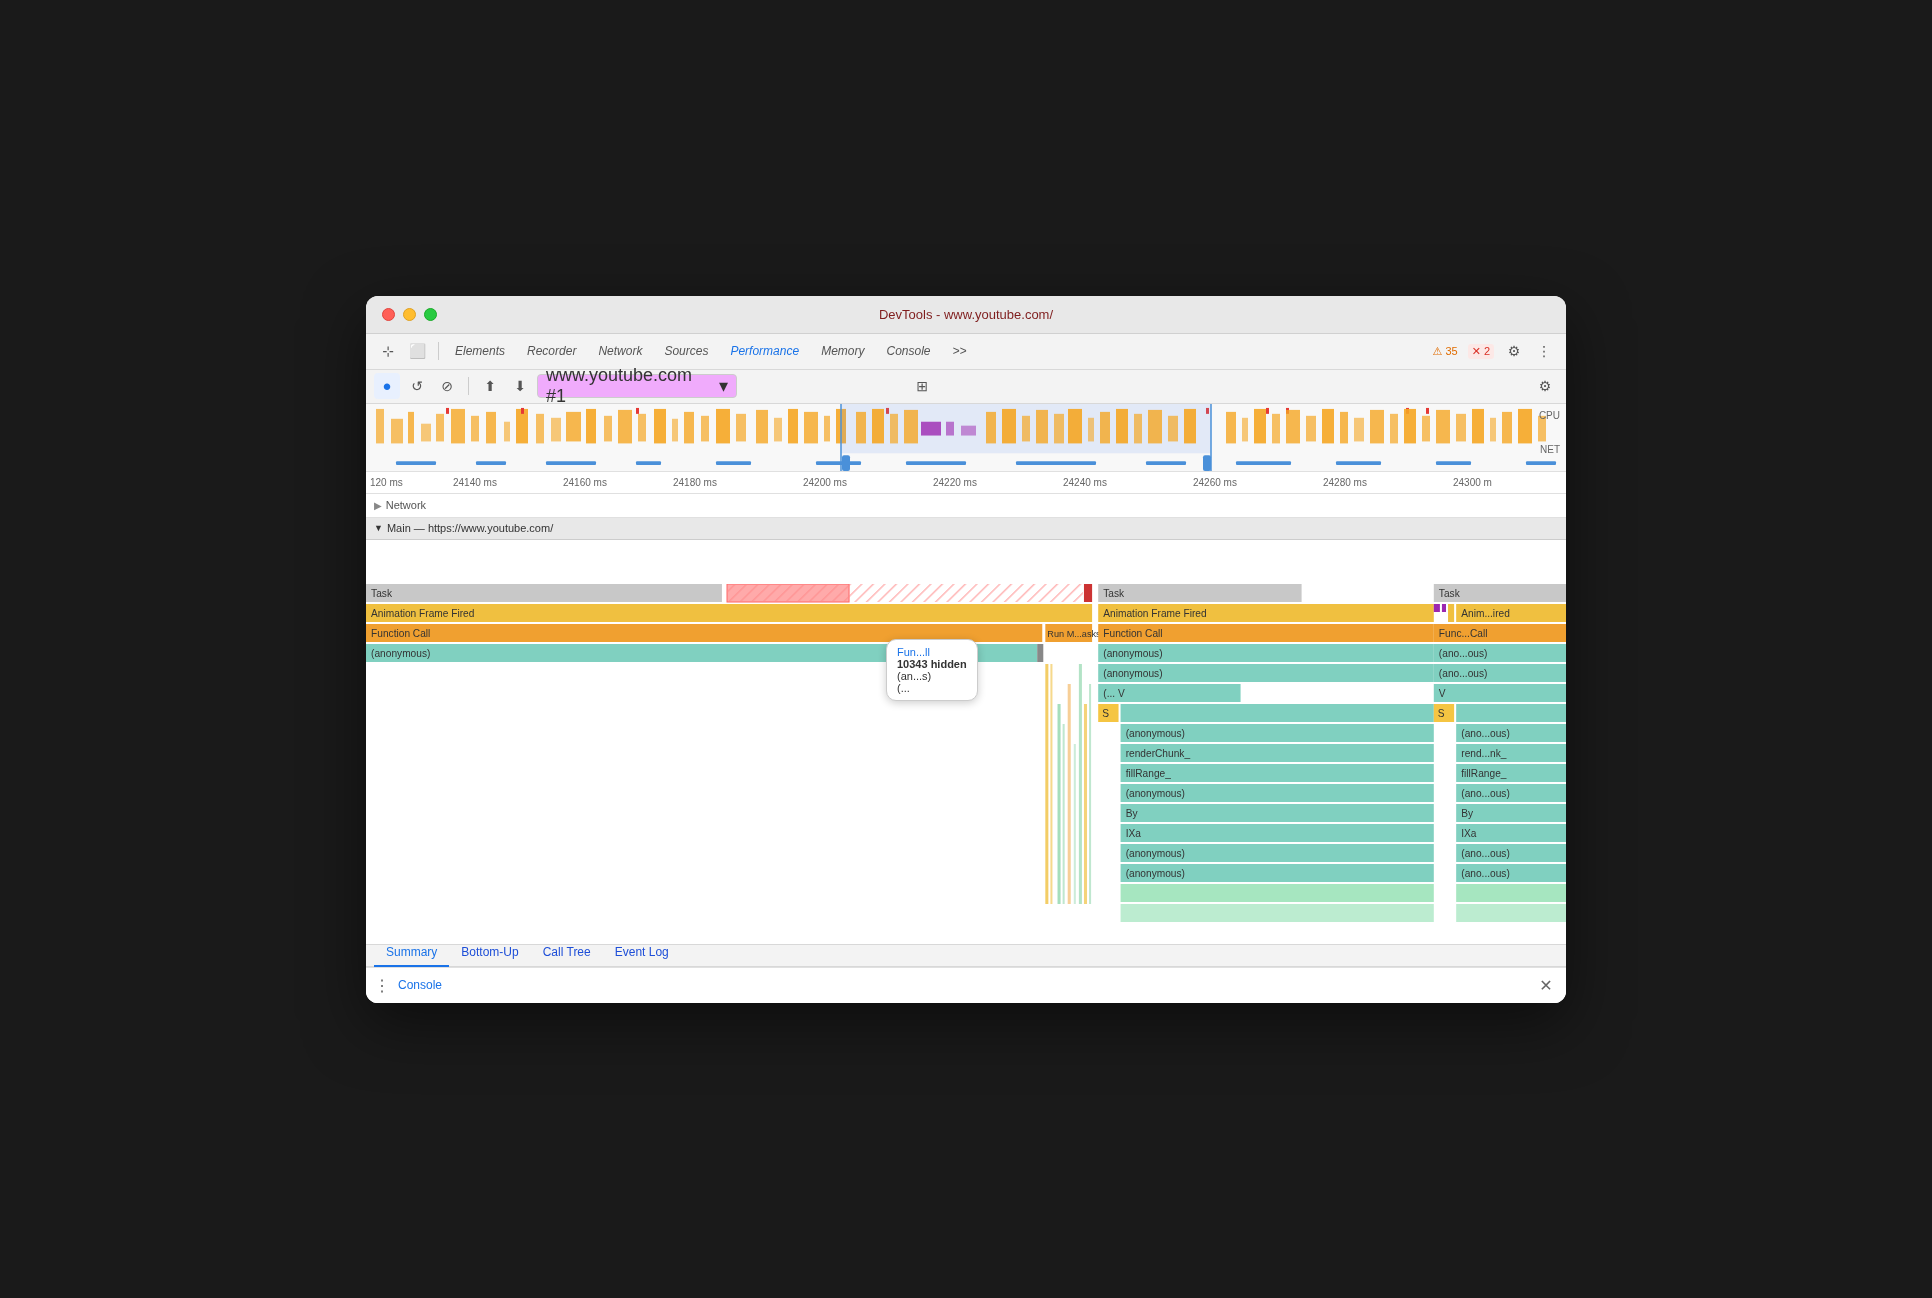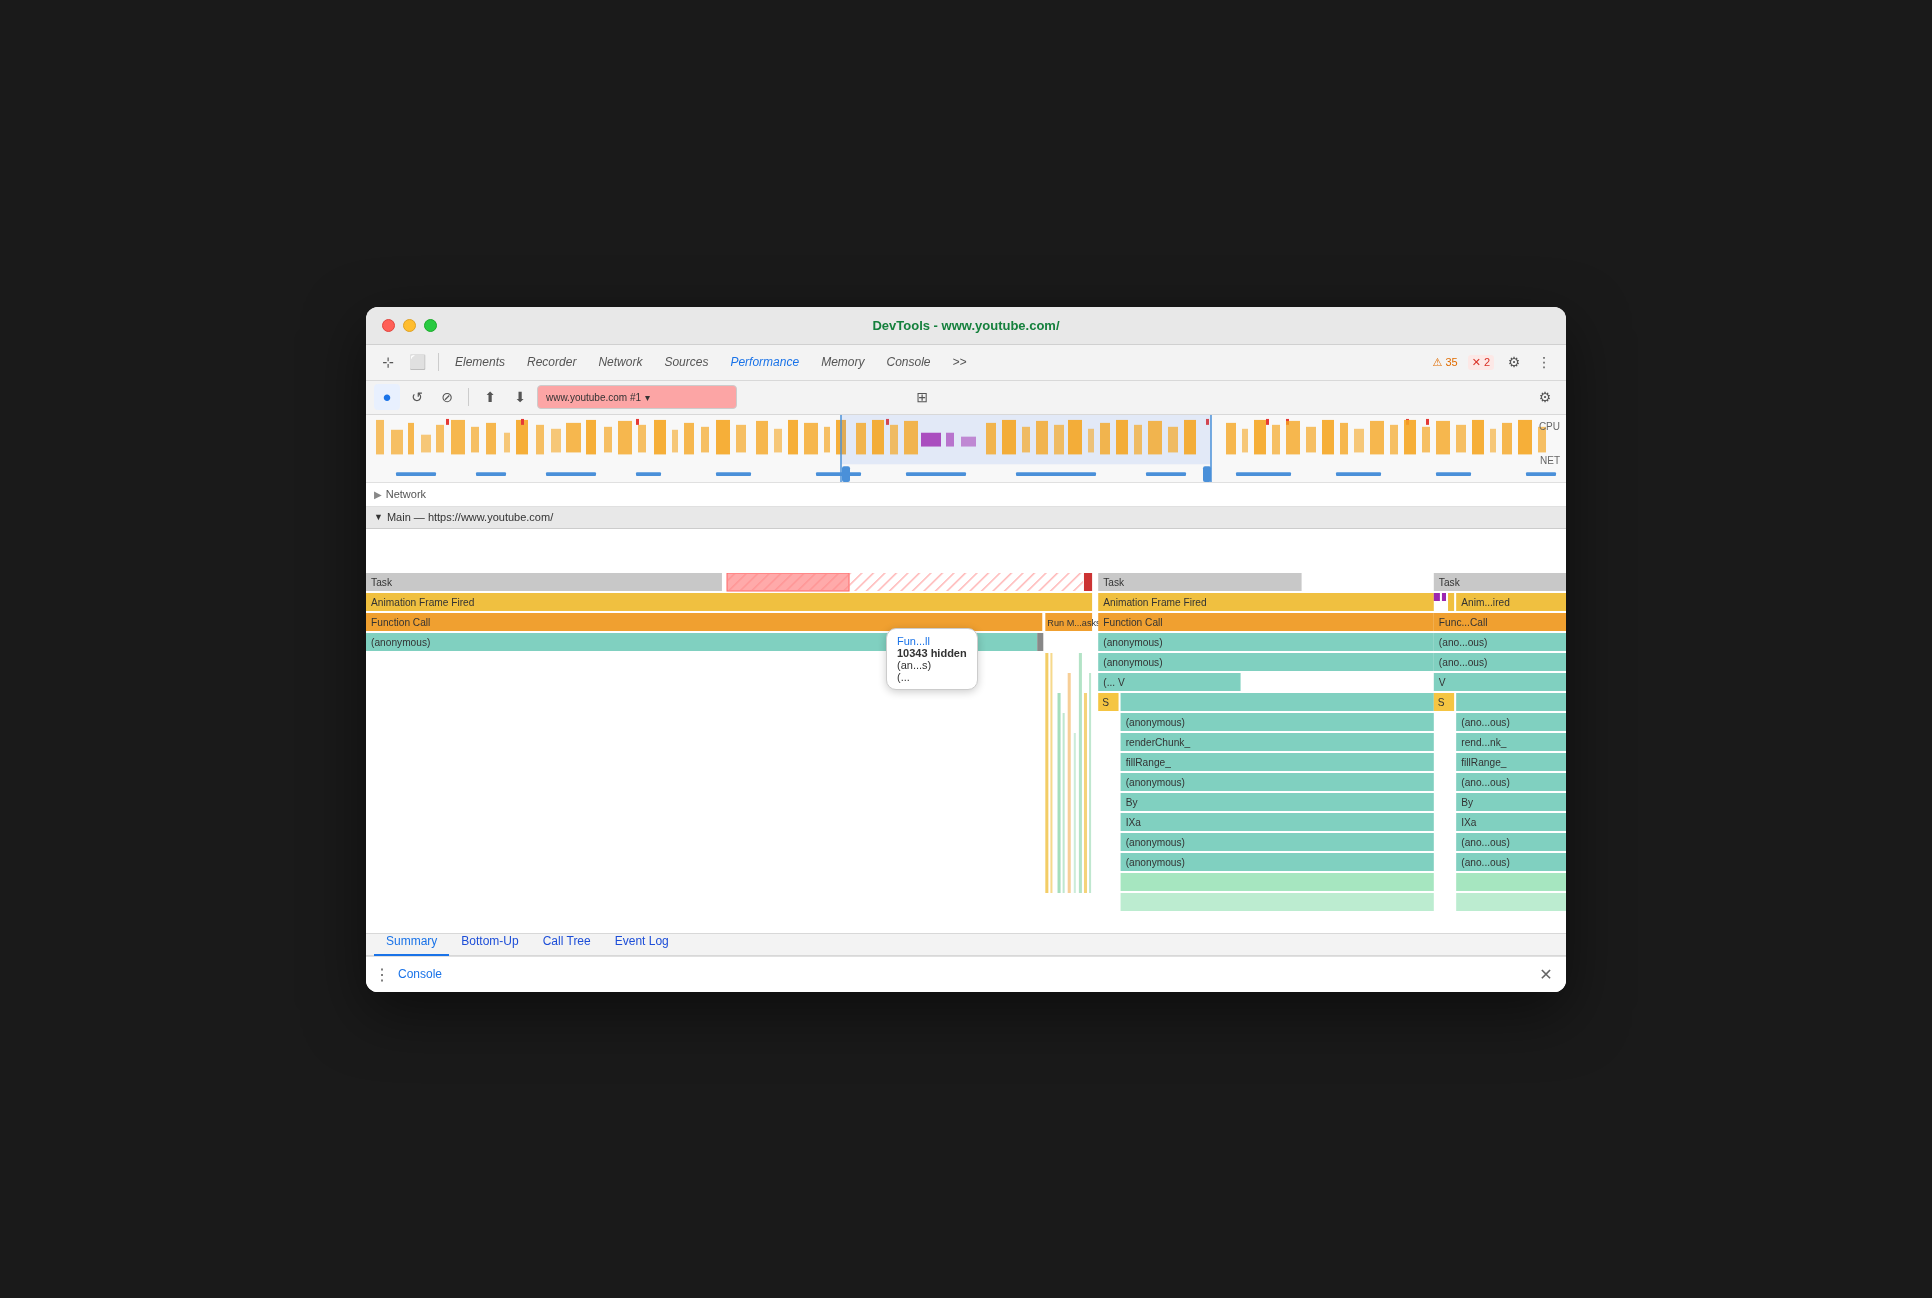--- a/index.html
+++ b/index.html
@@ -39,22 +39,22 @@
       border-radius: 50%;
     }
     .tl-red { background: #ff5f57; border: 1px solid #e0443e; }
     .tl-yellow { background: #ffbd2e; border: 1px solid #dea123; }
     .tl-green { background: #28ca41; border: 1px solid #1aab29; }
     .title-bar-title {
       position: absolute;
       left: 50%;
       transform: translateX(-50%);
       font-size: 13px;
-      font-weight: 700;
-      color: #15803d;
+      font-weight: 400;
+      color: #7f1d1d;
     }
     
     .devtools {
       background: #ffffff;
       display: flex;
       flex-direction: column;
     }
     
     .top-nav {
       display: flex;
@@ -129,27 +129,27 @@
       background: transparent;
       cursor: pointer;
       border-radius: 4px;
       color: #555;
       font-size: 14px;
     }
     .toolbar-btn.active { background: #e8f0fe; color: #1a73e8; }
     .url-select {
       display: flex;
       align-items: center;
-      background: #fca5a5;
+      background: #f0abfc;
       border: 1px solid #ccc;
       border-radius: 4px;
       padding: 2px 8px;
       height: 24px;
       gap: 4px;
-      font-size: 10px;
+      font-size: 18px;
       color: #333;
       cursor: pointer;
       width: 200px;
     }
     .checkbox-label {
       display: flex;
       align-items: center;
       gap: 4px;
       font-size: 12px;
       color: #555;
@@ -486,20 +486,32 @@
         <rect x="1070" y="58" width="35" height="4" fill="#4a90d9" rx="1"></rect>
         <rect x="1160" y="58" width="30" height="4" fill="#4a90d9" rx="1"></rect>
 
         <rect x="476" y="52" width="8" height="16" fill="#4a90d9" rx="2"></rect>
         <rect x="837" y="52" width="8" height="16" fill="#4a90d9" rx="2"></rect>
       </svg>
       <span class="cpu-label">CPU</span>
       <span class="net-label">NET</span>
     </div>
 
+    <div class="timeline-scale">
+      <span style="position:absolute;left:4px">120 ms</span>
+      <span style="position:absolute;left:87px">24140 ms</span>
+      <span style="position:absolute;left:197px">24160 ms</span>
+      <span style="position:absolute;left:307px">24180 ms</span>
+      <span style="position:absolute;left:437px">24200 ms</span>
+      <span style="position:absolute;left:567px">24220 ms</span>
+      <span style="position:absolute;left:697px">24240 ms</span>
+      <span style="position:absolute;left:827px">24260 ms</span>
+      <span style="position:absolute;left:957px">24280 ms</span>
+      <span style="position:absolute;left:1087px">24300 m</span>
+    </div>
 
     <div class="network-row">
       <span class="expand-arrow">▶</span>
       <span>Network</span>
     </div>
 
     <div class="flame-chart" style="position:relative;">
 
       <div class="flame-section-header">
         <span class="flame-section-arrow">▼</span>

